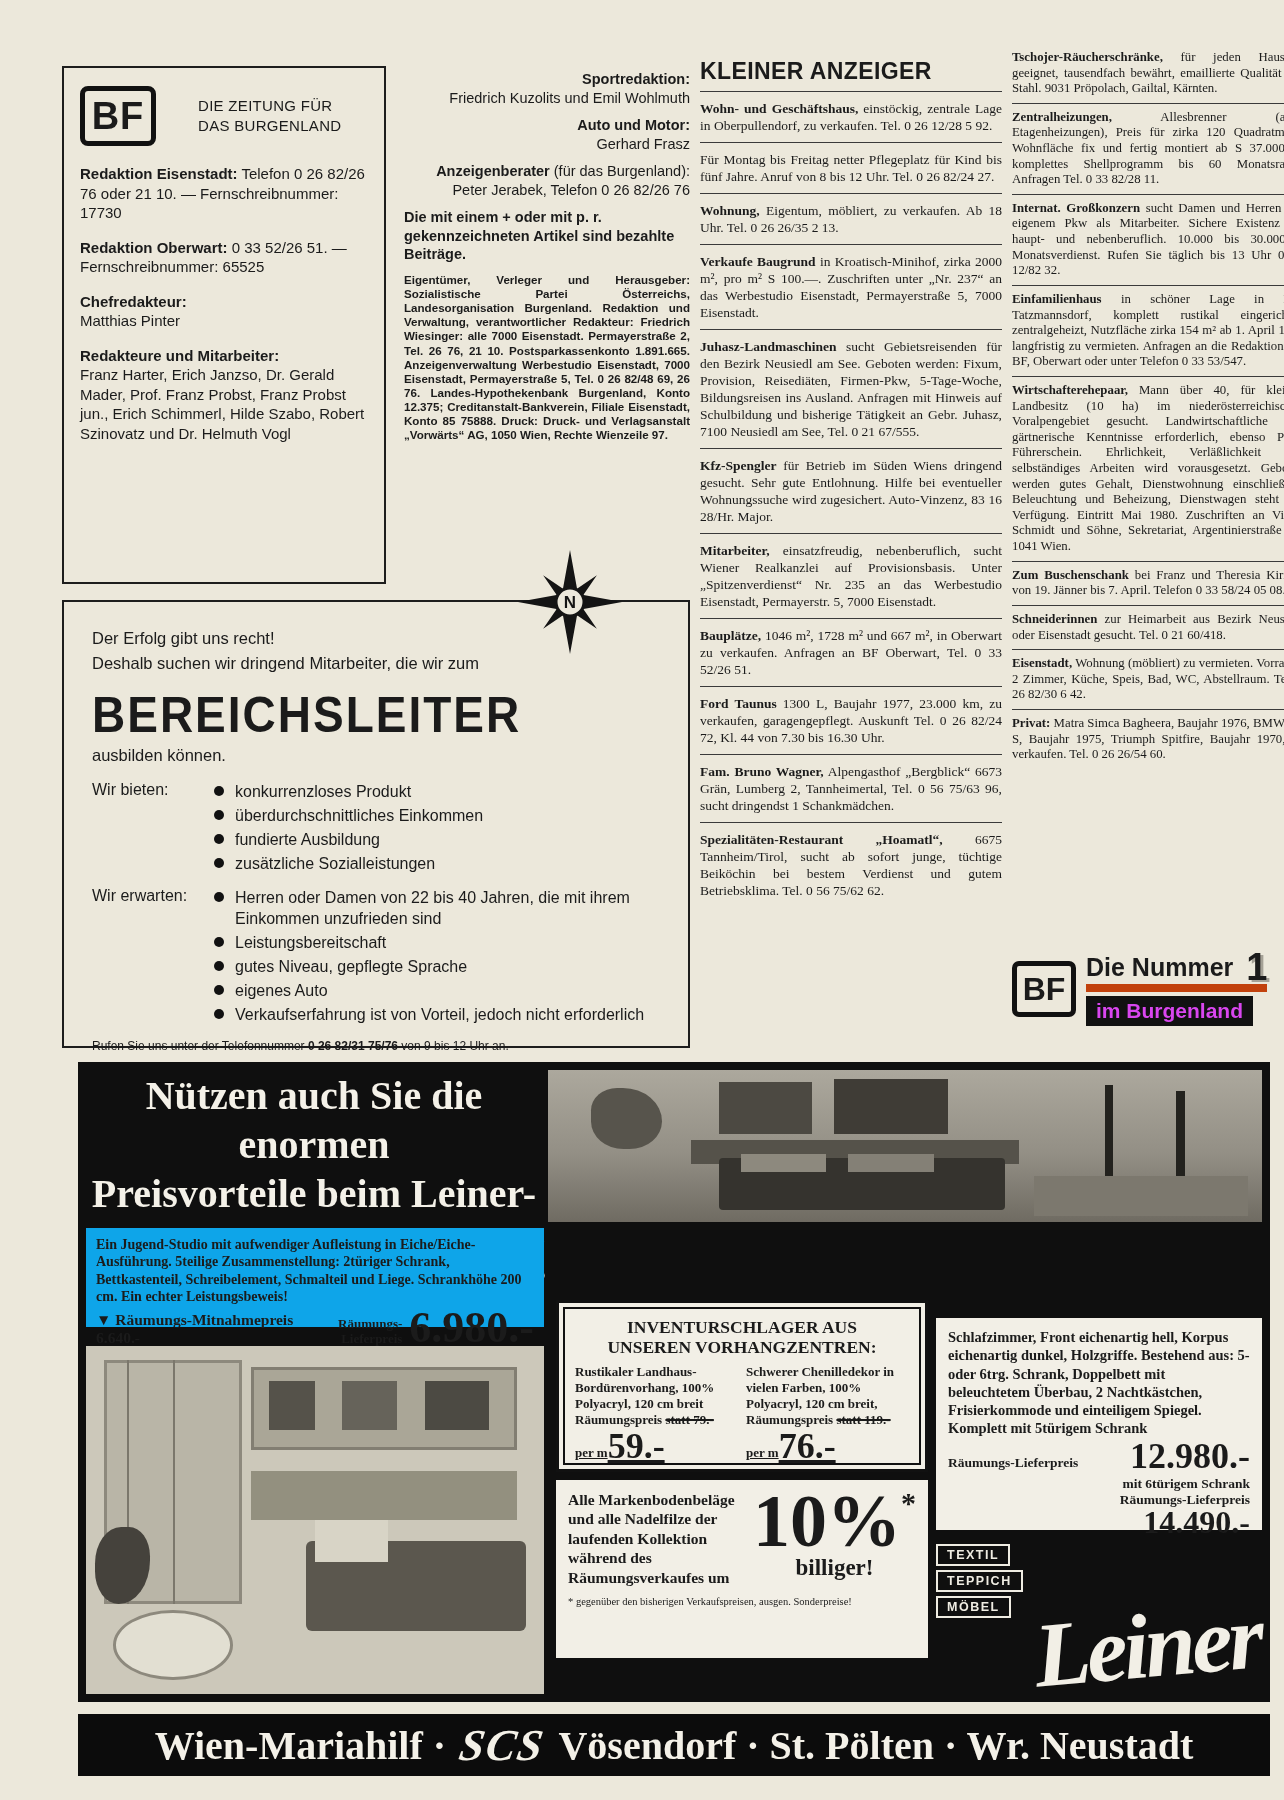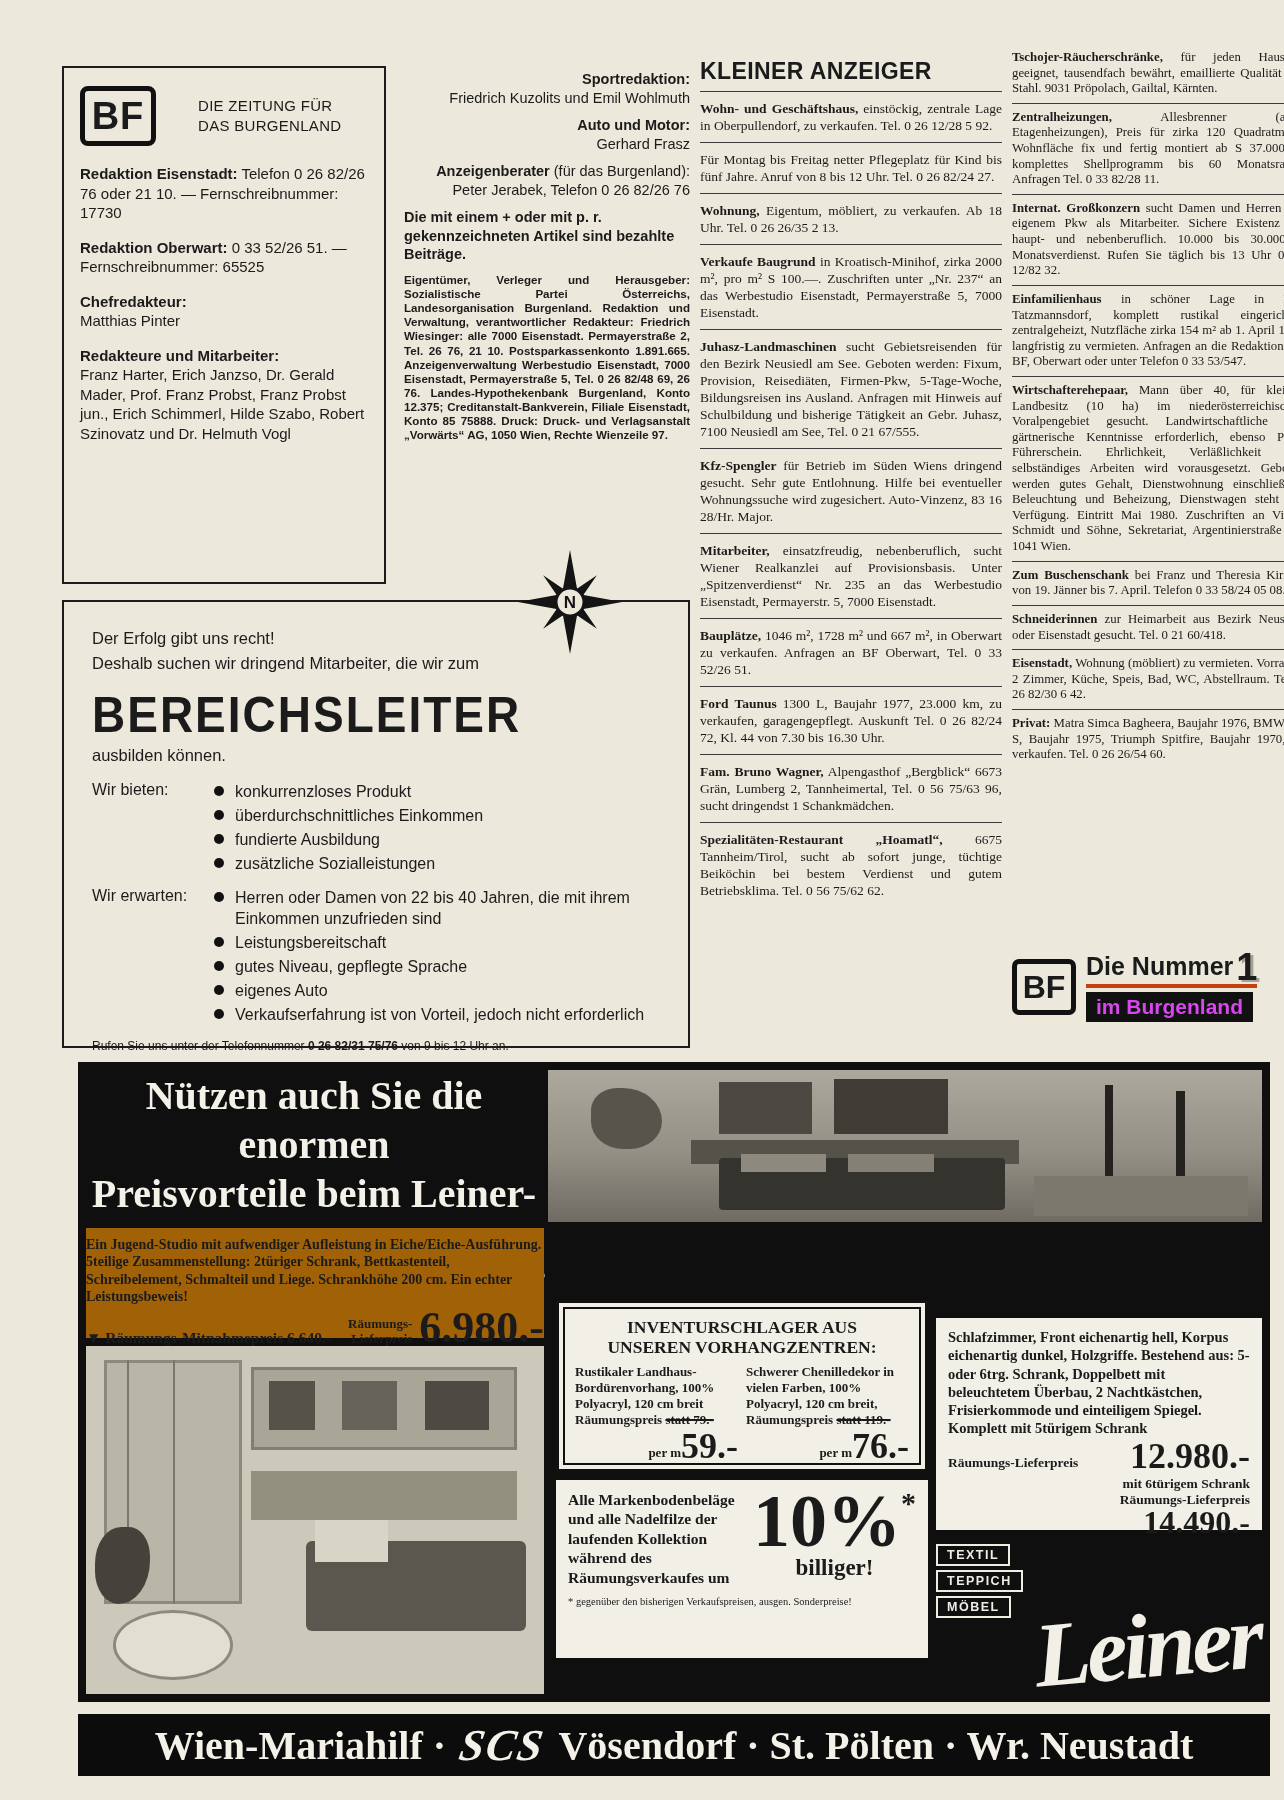--- a/index.html
+++ b/index.html
@@ -54,53 +54,53 @@
   .bullet { width:10px; height:10px; border-radius:50%; background:#111; flex:none; margin-top:5px; }
   .bl-footer { font-size:12px; margin-top:8px; }
   .bl-footer b { font-weight:700; }
   .compass { position:absolute; top:-52px; right:66px; width:104px; height:104px; }
 
   
   .bf-badge { position:absolute; left:1012px; top:952px; width:268px;
     display:flex; gap:10px; align-items:center; }
   .bf-logo2 { width:64px; height:56px; border:5px solid #111; border-radius:7px; flex:none;
     display:flex; align-items:center; justify-content:center; font-size:32px; font-weight:700; }
-  .badge-line1 { font-size:25px; font-weight:700; display:flex; align-items:flex-start; gap:3px;
-    border-bottom:4px solid #c2410c; padding-bottom:2px; }
+  .badge-line1 { font-size:25px; font-weight:700; display:flex; align-items:center; gap:13px;
+    border-bottom:8px solid #c2410c; padding-bottom:2px; }
   .badge-one { font-size:38px; line-height:.8; text-shadow:3px 2px 0 #a5a196; }
   .badge-line2 { background:#111; color:#d946ef; font-size:21px; font-weight:700;
     padding:3px 10px; display:inline-block; margin-top:4px; }
 
   
   .leiner { position:absolute; left:78px; top:1062px; width:1192px; height:640px;
     background:#0f0f0f; font-family:"Liberation Serif", serif; }
   .ln-head { position:absolute; left:10px; top:10px; width:452px; color:#f4f1e8; text-align:center; }
   .ln-h1 { font-size:40px; font-weight:700; line-height:1.22; }
   .ln-h3 { font-size:60px; font-weight:700; margin-top:8px; letter-spacing:1px; }
   .ln-photo1 { position:absolute; left:470px; top:8px; width:714px; height:152px;
     background:linear-gradient(180deg,#aca89d 0%,#938f85 55%,#6f6b62 100%); overflow:hidden; }
   .ph { position:absolute; }
-  .ln-jugend { position:absolute; left:8px; top:166px; width:458px; height:110px;
-    background:#a16207; padding:8px 0 6px; }
+  .ln-jugend { position:absolute; left:8px; top:166px; width:458px; height:99px;
+    background:#0ea5e9; padding:8px 10px 6px; }
   .ln-jtext { font-size:14px; font-weight:700; line-height:1.24; }
   .ln-price-row { display:flex; justify-content:space-between; align-items:flex-end; margin-top:5px; }
   .ln-mitnahme { font-size:15.5px; font-weight:700; }
   .ln-liefer { display:flex; gap:7px; align-items:flex-end; }
   .ln-liefer-label { font-size:13px; font-weight:700; line-height:1.12; text-align:right; }
   .ln-liefer-price { font-size:44px; font-weight:700; line-height:.82; }
   .ln-photo2 { position:absolute; left:8px; top:284px; width:458px; height:348px;
     background:#ccc8ba; overflow:hidden; }
   .ln-vorhang { position:absolute; left:478px; top:238px; width:372px; height:172px;
     background:#f2efe6; border:3px solid #111; outline:2px solid #111; outline-offset:-9px;
     padding:14px 16px 8px; }
   .vh-title { text-align:center; font-size:17.5px; font-weight:700; line-height:1.15; margin-bottom:7px; }
   .vh-cols { display:flex; gap:8px; }
   .vh-col { flex:1; font-size:13px; font-weight:700; line-height:1.22; }
   .vh-statt { text-decoration:line-through; text-decoration-thickness:2px; }
-  .vh-price-row { display:flex; justify-content:flex-end; align-items:flex-end; margin-top:4px; }
+  .vh-price-row { display:flex; justify-content:flex-start; align-items:flex-end; margin-top:4px;text-decoration:underline; }
   .vh-perm { font-size:13px; font-weight:700; }
   .vh-price { font-size:36px; font-weight:700; line-height:.8; }
   .ln-schlaf { position:absolute; left:858px; top:256px; width:326px; height:212px;
     background:#f2efe6; padding:10px 12px 8px; font-size:14.5px; font-weight:700; line-height:1.26; }
   .sz-row1 { display:flex; justify-content:space-between; align-items:flex-end; margin-top:4px; }
   .sz-label { font-size:13.5px; font-weight:700; }
   .sz-price1 { font-size:36px; font-weight:700; line-height:.82; }
   .sz-alt { text-align:right; font-size:13.5px; line-height:1.2; margin-top:5px; }
   .sz-price2 { text-align:right; font-size:32px; font-weight:700; line-height:.9; }
   .ln-boden { position:absolute; left:478px; top:418px; width:372px; height:178px;

